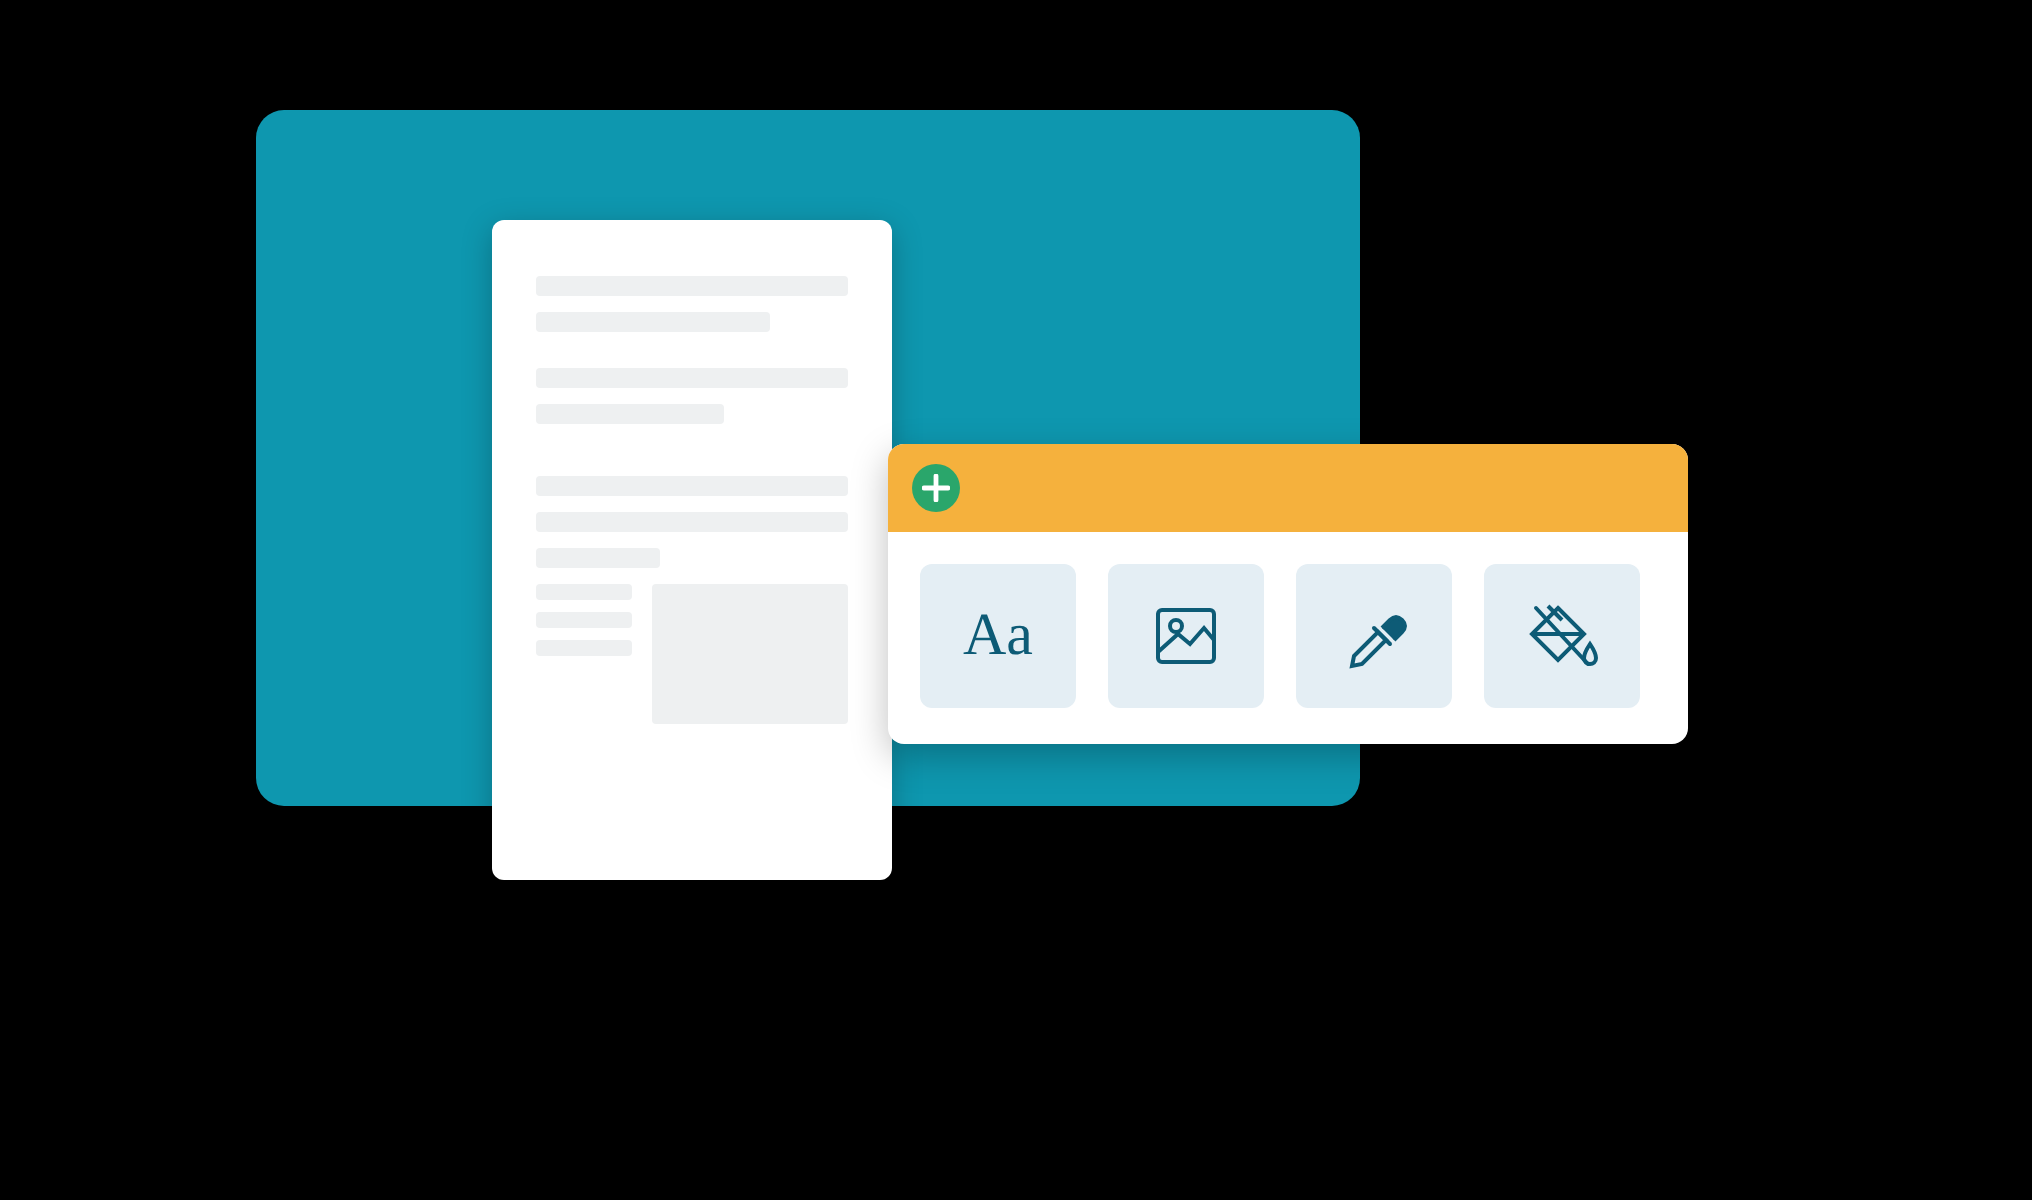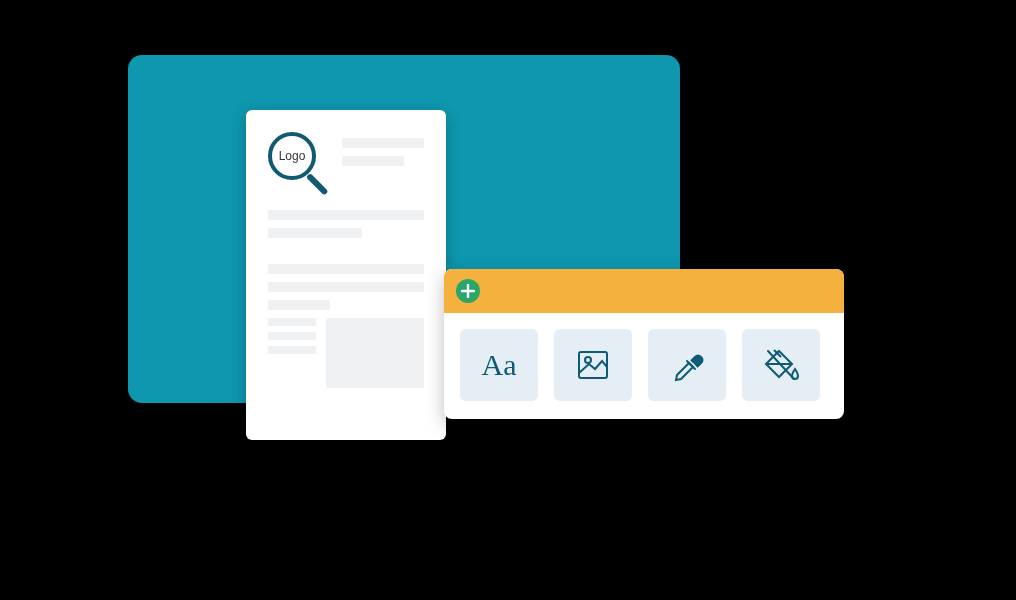--- a/index.html
+++ b/index.html
@@ -76,21 +76,20 @@
   .toolbar {
     position:absolute;
     left: 444px;
     top: 222px;
     width: 400px;
     height: 150px;
     background:#fff;
     border-radius:8px;
     box-shadow: 0 6px 18px rgba(0,0,0,.25);
     overflow:hidden;
-    margin-top:47px;
   }
   .tb-header {
     height: 44px;
     background:#f5b13d;
     display:flex;
     align-items:center;
     padding-left:12px;
   }
   .add-btn {
     width:24px;height:24px;border-radius:50%;
@@ -118,26 +117,20 @@
     line-height:1;
   }
 </style>
 </head>
 <body>
 
 <div class="stage"></div>
 
 <div class="doc">
   <div class="doc-row1">
-    <div class="logo-mag">
-      <div class="logo-circle">
-        <span>Logo</span>
-      </div>
-      <div class="logo-handle"></div>
-    </div>
     <div class="right-lines">
       <div class="ph l1"></div>
       <div class="ph l2"></div>
     </div>
   </div>
   <div class="gap"></div>
   <div class="ph fl w100"></div>
   <div class="ph fl w60"></div>
   <div class="gap"></div>
   <div class="ph fl w100"></div>

